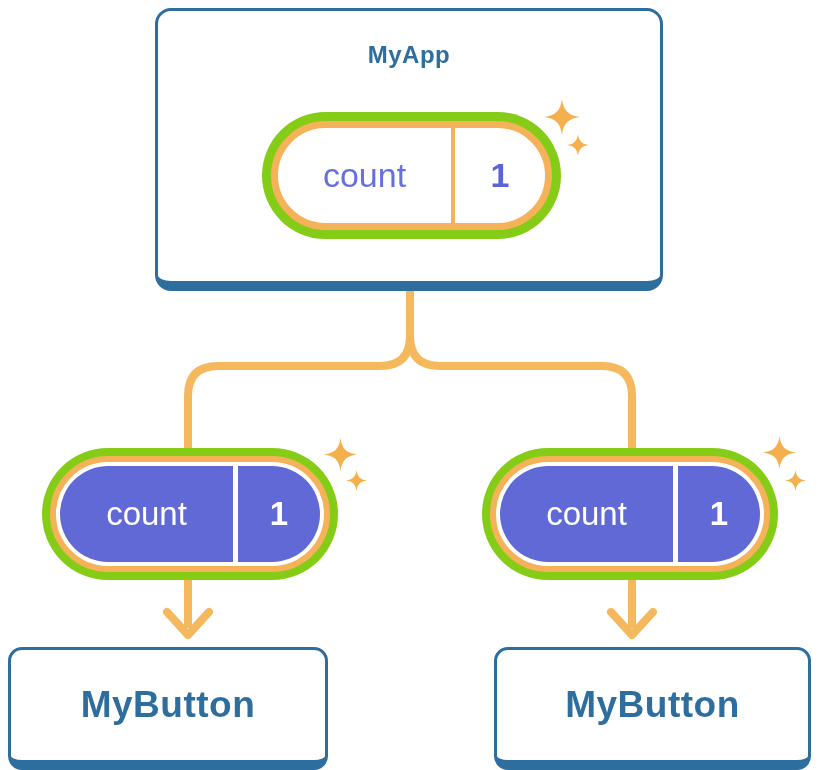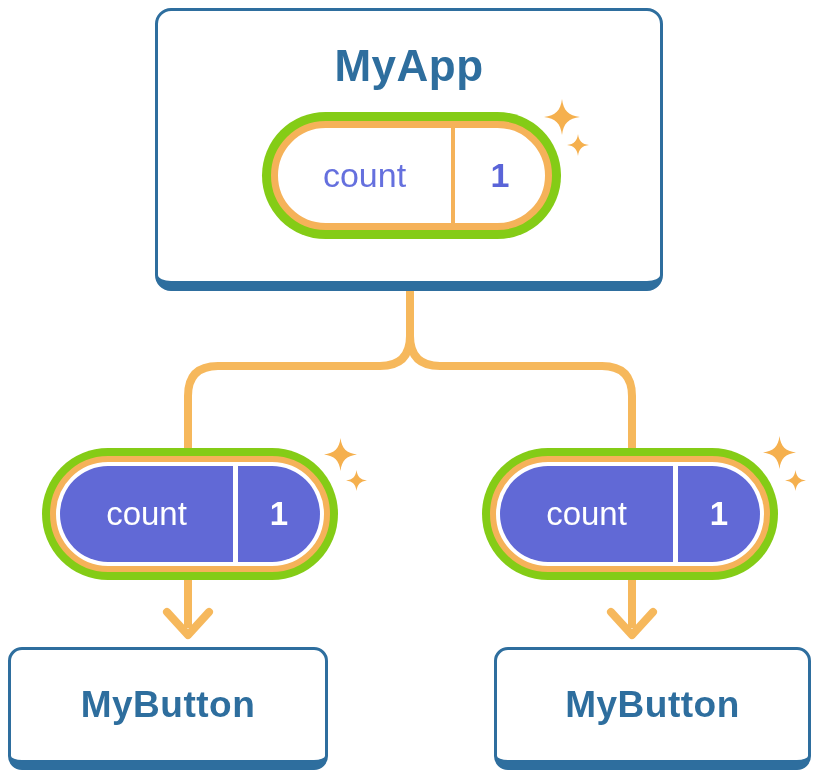--- a/index.html
+++ b/index.html
@@ -46,21 +46,21 @@
   .card-title {
     color: #2E6E9E;
     font-weight: 700;
     letter-spacing: 0.5px;
   }
   .root-title {
     position: absolute;
     left: 0; top: 30px;
     width: 100%;
     text-align: center;
-    font-size: 44px;
+    font-size: 24px;
   }
   .child-title-wrap {
     width: 100%; height: 100%;
     display: flex; align-items: center; justify-content: center;
   }
   .child-title-wrap .card-title { font-size: 37px; }
 
   
   .pill-halo {
     position: absolute;

